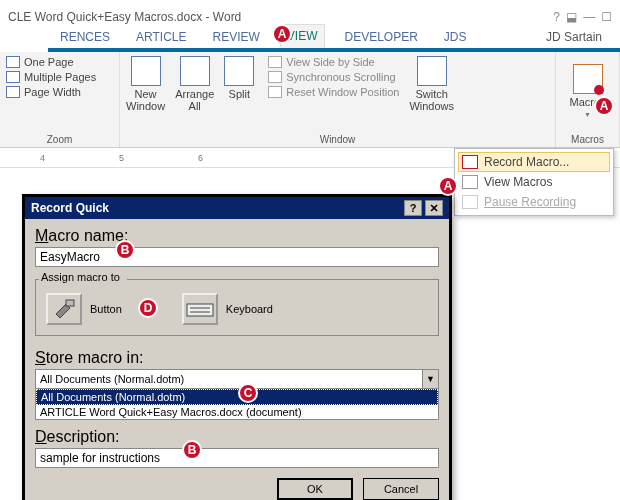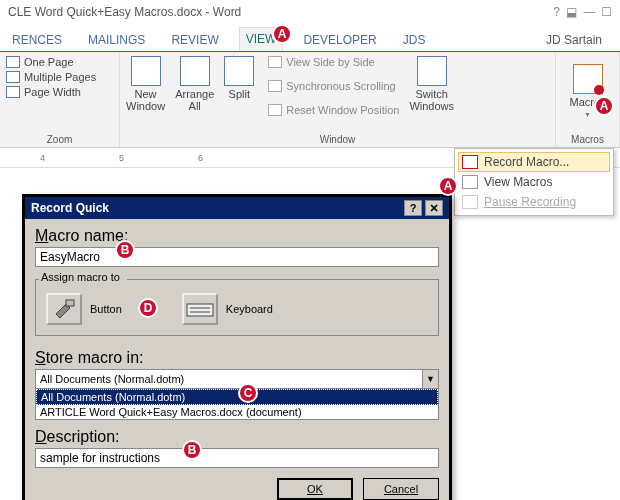--- a/index.html
+++ b/index.html
@@ -1,33 +1,33 @@
 <!DOCTYPE html>
 <html><head>
 <meta charset="utf-8">
 <style>
 * { box-sizing: border-box; margin: 0; padding: 0; font-family: 'Segoe UI', Tahoma, sans-serif; }
 body { width: 620px; height: 500px; background: #fff; overflow: hidden; position: relative; }
-.title-bar { height: 24px; background: #fff; display: flex; align-items: center; padding: 0 8px; font-size: 12px; color: #555; }
+.title-bar { height: 24px; background: #fff; display: flex; align-items: flex-end; padding: 0 8px; font-size: 12px; color: #555; }
 .title-bar .spacer { flex: 1; }
 .title-bar .wc { margin-left: 6px; color: #888; font-size: 12px; }
-.tabs { height: 28px; background: #fff; display: flex; align-items: flex-end; padding-left: 6px; gap: 14px; border-bottom: 1px solid #0369a1; position: relative; }
+.tabs { height: 28px; background: #fff; display: flex; align-items: flex-end; padding-left: 6px; gap: 14px; border-bottom: 4px solid #0369a1; position: relative; margin-left: 48px; }
 .tabs span { font-size: 12px; color: #4d6aa0; padding: 4px 6px; cursor: pointer; }
 .tabs .active { background: #f3f3f3; border: 1px solid #ddd; border-bottom: 1px solid #f3f3f3; color: #0f766e; }
 .tabs .user { margin-left: auto; margin-right: 12px; color: #555; }
 .ribbon { height: 96px; background: #f3f3f3; border-bottom: 1px solid #ccc; display: flex; }
 .rgroup { border-right: 1px solid #ddd; padding: 4px 6px 2px 6px; display: flex; flex-direction: column; position: relative; }
 .rgroup .labelrow { text-align: center; font-size: 10px; color: #555; margin-top: auto; }
 .zoom-items { display: flex; flex-direction: column; gap: 3px; }
 .zi { display: flex; align-items: center; gap: 4px; font-size: 11px; color: #444; cursor: pointer; }
 .zi .ico { width: 14px; height: 12px; border: 1px solid #5a7aaf; background: #fff; display: inline-block; }
 .win-items { display: flex; gap: 10px; align-items: flex-start; }
 .btncol { display: flex; flex-direction: column; align-items: center; gap: 2px; font-size: 11px; color: #444; cursor: pointer; }
 .btncol .bigico { width: 30px; height: 30px; border: 1px solid #5a7aaf; background: #fff; }
-.wopts { display: flex; flex-direction: column; gap: 12px; margin-left: 4px; }
+.wopts { display: flex; flex-direction: column; gap: 3px; margin-left: 4px; }
 .wo { display: flex; align-items: center; gap: 4px; font-size: 11px; color: #888; }
 .wo .ico { width: 14px; height: 12px; border: 1px solid #aaa; background: #fff; }
 .macros-btn { position: relative; }
 .ruler { height: 20px; background: #fff; border-bottom: 1px solid #ddd; font-size: 9px; color: #777; padding-left: 40px; display: flex; align-items: center; gap: 74px; }
 .dropdown { position: absolute; top: 148px; right: 6px; width: 160px; background: #fff; border: 1px solid #bbb; box-shadow: 2px 2px 4px rgba(0,0,0,0.2); padding: 3px; font-size: 12px; z-index: 5; }
 .dropdown .item { display: flex; align-items: center; gap: 6px; padding: 3px 4px; color: #444; cursor: pointer; }
 .dropdown .item.sel { background: #fff2cc; border: 1px solid #e6c560; padding: 2px 3px; }
 .dropdown .item.disabled { color: #aaa; text-decoration: underline; }
 .dropdown .dico { width: 16px; height: 14px; border: 1px solid #999; background: #fff; }
 .dialog { position: absolute; top: 194px; left: 22px; width: 430px; background: #d4d0c8; border: 3px solid #000; box-shadow: 3px 3px 6px rgba(0,0,0,0.3); z-index: 10; }
@@ -45,40 +45,40 @@
 .fieldset .legend::after { content: ''; position: absolute; top: 8px; left: 92px; right: 0; border-top: 1px solid #888; }
 .assignrow { display: flex; gap: 60px; align-items: center; }
 .assignbtn { display: flex; align-items: center; gap: 8px; cursor: pointer; justify-content: space-between; }
 .assignbtn .aico { width: 36px; height: 32px; border: 2px outset #eee; background: #d4d0c8; display: flex; align-items: center; justify-content: center; }
 .combo { position: relative; width: 100%; height: 20px; border: 1px solid #888; background: #fff; display: flex; align-items: center; padding: 0 4px; font-size: 11px; cursor: pointer; }
 .combo .arrow { position: absolute; right: 0; top: 0; bottom: 0; width: 16px; background: #d4d0c8; border-left: 1px solid #888; display: flex; align-items: center; justify-content: center; font-size: 9px; }
 .combo-list { border: 1px solid #888; border-top: none; background: #fff; }
 .combo-list .opt { padding: 1px 4px; font-size: 11px; cursor: pointer; }
 .combo-list .opt.sel { background: #0a246a; color: #fff; border: 1px dotted #fff; }
 .btnrow { display: flex; justify-content: flex-end; gap: 10px; margin-top: 10px; }
-.winbtn { width: 76px; height: 22px; border: 1px solid #000; background: #d4d0c8; font-size: 11px; cursor: pointer; text-decoration: underline; }
+.winbtn { width: 76px; height: 22px; border: 1px solid #000; background: #d4d0c8; font-size: 11px; cursor: pointer; }
 .winbtn.default { border: 2px solid #000; }
 .badge { position: absolute; width: 20px; height: 20px; border-radius: 50%; background: #c8102e; color: #fff; font-weight: bold; font-size: 12px; display: flex; align-items: center; justify-content: center; border: 2px solid #fff; z-index: 20; font-family: Arial; }
 svg { display: block; }
 </style>
 </head>
 <body>
 
 <div class="title-bar">
   <span>CLE Word Quick+Easy Macros.docx - Word</span>
   <span class="spacer"></span>
   <span class="wc">?</span>
   <span class="wc">⬓</span>
   <span class="wc">—</span>
   <span class="wc">☐</span>
 </div>
 
 <div class="tabs">
   <span>RENCES</span>
-  <span>MAILINGS</span>
+  <span>ARTICLE</span>
   <span>REVIEW</span>
   <span class="active">VIEW</span>
   <span>DEVELOPER</span>
   <span>JDS</span>
   <span class="user">JD Sartain</span>
 </div>
 
 <div class="ribbon">
   <div class="rgroup" style="width:120px">
     <div class="zoom-items">

